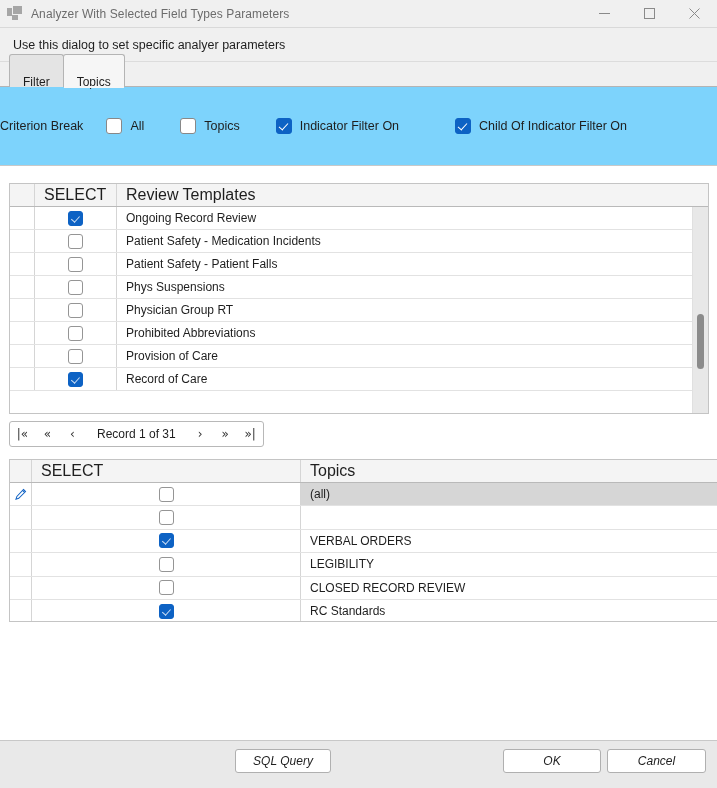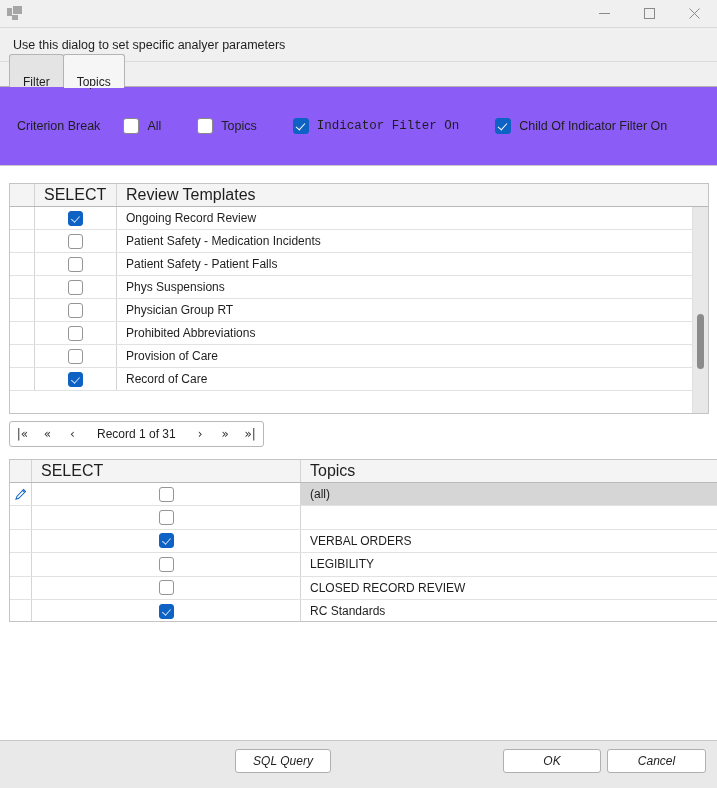--- a/index.html
+++ b/index.html
@@ -135,40 +135,39 @@
     top: 86px;
     bottom: 0;
     background: #ffffff;
     border-top: 1px solid #b4b4b4;
     box-sizing: border-box;
   }
 
   
   .criterion-panel {
     height: 79px;
-    background: #8b5cf6;
+    background: #7dd3fc;
     border-bottom: 1px solid #c8c8c8;
     display: flex;
     align-items: center;
-    padding-left: 17px;
     box-sizing: border-box;
   }
   .criterion-label {
     font-size: 12.5px;
     color: #1e1e1e;
     margin-right: 23px;
     white-space: nowrap;
   }
   .cb-group {
     display: flex;
     align-items: center;
     margin-right: 36px;
     white-space: nowrap;
   }
-  .cb-group.wide { margin-right: 36px; font-family: Liberation Mono, monospace; }
+  .cb-group.wide { margin-right: 56px; }
   .cb-box {
     width: 16px;
     height: 16px;
     border-radius: 3px;
     border: 1px solid #888;
     background: #ffffff;
     box-sizing: border-box;
     margin-right: 8px;
     flex: 0 0 auto;
     position: relative;
@@ -390,20 +389,21 @@
 </style>
 </head>
 <body>
 
 <div class="titlebar">
   <span class="title-icon">
     <i class="ti-a"></i>
       <i class="ti-b"></i>
       <i class="ti-c"></i>
   </span>
+  <span class="title-text">Analyzer With Selected Field Types Parameters</span>
   <div class="win-buttons">
     <div class="win-btn">
       <svg width="13" height="13" viewBox="0 0 13 13">
           <line x1="1" y1="6.5" x2="12" y2="6.5" stroke="#8a8a8a" stroke-width="1"></line>
         </svg>
     </div>
     <div class="win-btn">
       <svg width="13" height="13" viewBox="0 0 13 13">
           <rect x="1.5" y="1.5" width="10" height="10" fill="none" stroke="#8a8a8a" stroke-width="1"></rect>
         </svg>

